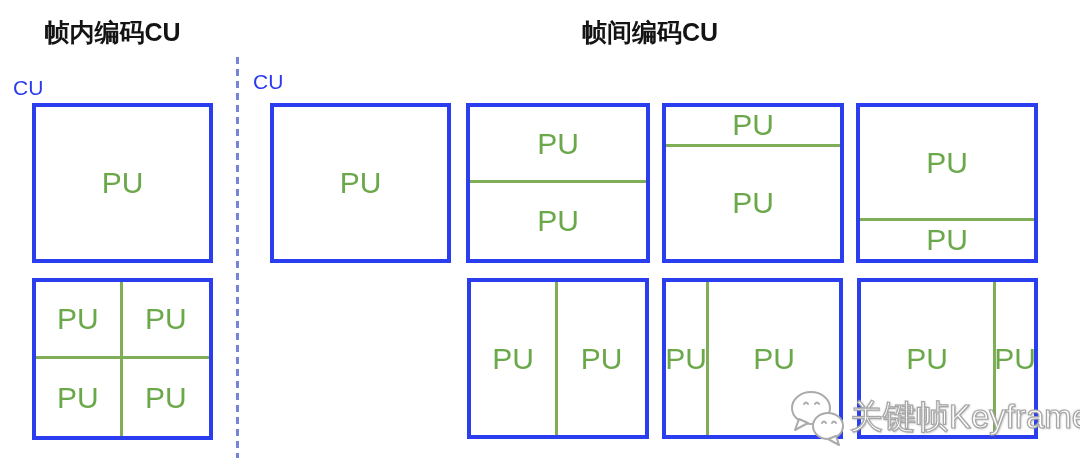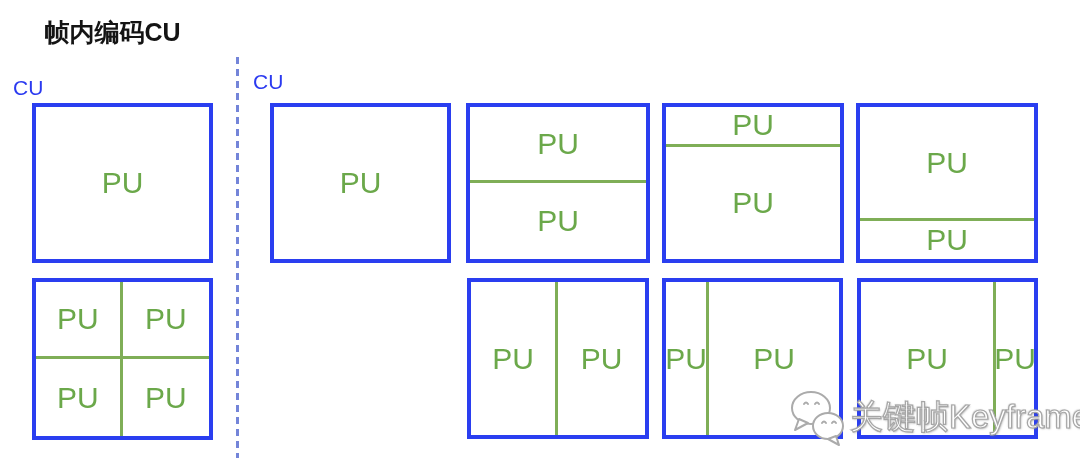--- a/index.html
+++ b/index.html
@@ -66,20 +66,21 @@
     text-shadow: 1px 1px 2px rgba(120,120,120,0.55), -1px -1px 1px rgba(160,160,160,0.35);
     margin-left:2px;
   }
 </style>
 </head>
 <body>
 
 <div class="canvas">
 
   <div class="title title-intra">帧内编码CU</div>
+  <div class="title title-inter">帧间编码CU</div>
 
   <div class="cu-label cu-label-intra">CU</div>
   <div class="cu-label cu-label-inter">CU</div>
 
   <div class="divider"></div>
 
   <div class="cu-box b-l1">
     <div class="region full">
       <span class="pu">PU</span>
     </div>

